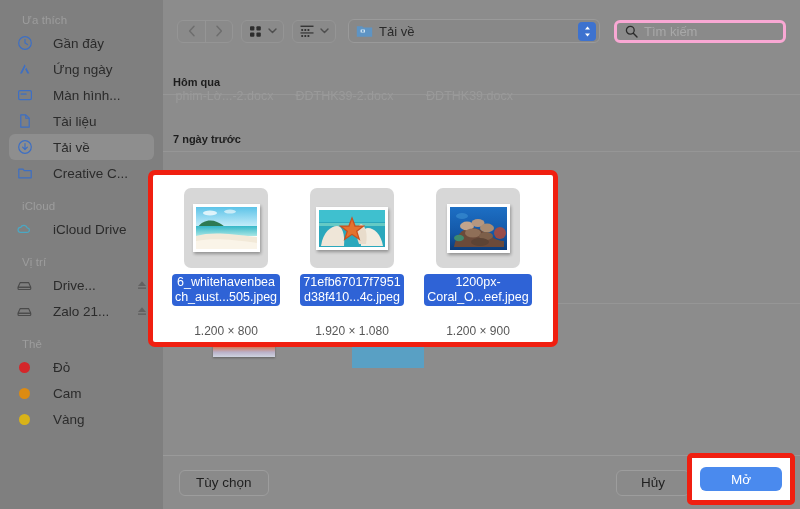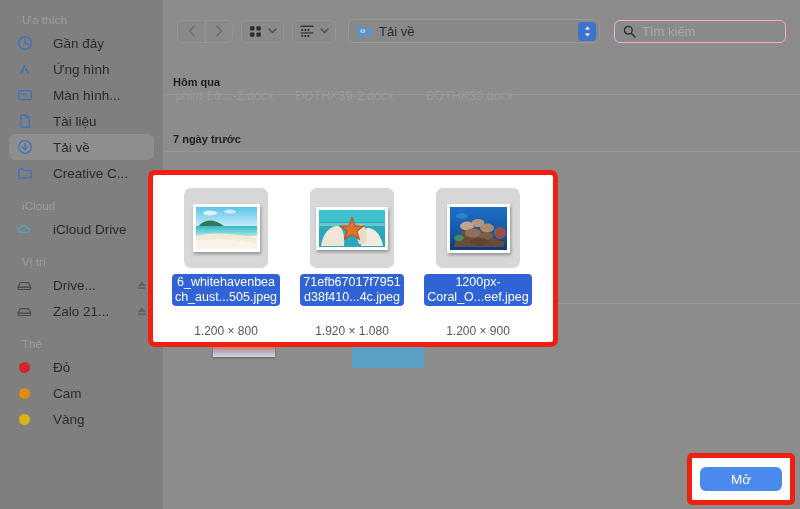--- a/index.html
+++ b/index.html
@@ -112,21 +112,21 @@
     position: absolute; right: 3px; top: 2px;
     width: 18px; height: 19px;
     border-radius: 4px;
     background: #3d72cf;
     display: flex; align-items: center; justify-content: center;
   }
   .search-field {
     width: 172px; height: 23px;
     border-radius: 6px;
     background: #8a8a8a;
-    border: 1px solid #f9a8d4;
+    border: 3px solid #f9a8d4;
     display: flex; align-items: center;
     gap: 6px; padding: 0 8px;
     margin-left: 6px;
   }
   .search-ph { font-size: 13px; color: #a8a8a8; }
 
   
   #content {
     position: absolute; left: 0; top: 62px;
     width: 637px; height: 393px;
@@ -261,21 +261,21 @@
         <span class="sb-label">Gần đây</span>
       </div>
 
       <div class="sb-item">
         <span class="sb-ico">
           <svg width="16" height="16" viewBox="0 0 16 16">
               <path d="M3 12.4 7.6 3.2 8.6 5.1 5 12.4z" fill="#3d6fc4"></path>
               <path d="M9.3 6.5 12.4 12.4h-2.1L8.3 8.5z" fill="#3d6fc4"></path>
             </svg>
         </span>
-        <span class="sb-label">Ứng hình</span>
+        <span class="sb-label">Ứng ngày</span>
       </div>
 
       <div class="sb-item">
         <span class="sb-ico">
           <svg width="16" height="16" viewBox="0 0 16 16">
               <rect x="1.6" y="3.6" width="12.8" height="9" rx="1.4" fill="none" stroke="#3d6fc4" stroke-width="1.2"></rect>
               <rect x="3.6" y="6.4" width="6" height="1.3" fill="#3d6fc4"></rect>
             </svg>
         </span>
         <span class="sb-label">Màn hình...</span>
@@ -486,20 +486,26 @@
           <div class="file-cell" style="margin-left:18px;">
             <svg width="74" height="56" viewBox="0 0 74 56">
               <path d="M2 9c0-2.2 1.6-3.6 3.6-3.6h16.8c2 0 3 1 4.4 2.4l2.6 2.6H68c2.2 0 4 1 4 3.4V52H2z" fill="#3d7da0"></path>
               <path d="M2 13.4c0-2.2 1.8-3.4 4-3.4h64c2.2 0 4 1.2 4 3.4V52H2z" fill="#59a0c4"></path>
             </svg>
           </div>
         </div>
       </div>
     </div>
 
+    <div id="bottombar">
+      <div class="btn btn-plain">Tùy chọn</div>
+      <div class="spacer"></div>
+      <div class="btn btn-plain" style="min-width:74px;">Hủy</div>
+      <div class="btn btn-primary" style="margin-left:14px;">Mở</div>
+    </div>
   </div>
 
   <div id="redbox-selection" class="redbox"></div>
 
   <div class="redbox-inner" style="left:163px; top:184px; width:380px; height:150px; display:flex; align-items:flex-start;">
 
     <div class="file-cell" style="width:126px;">
       <div class="tile">
         <div class="photo-frame">
           <svg class="photo" width="61" height="42" viewBox="0 0 61 42">

